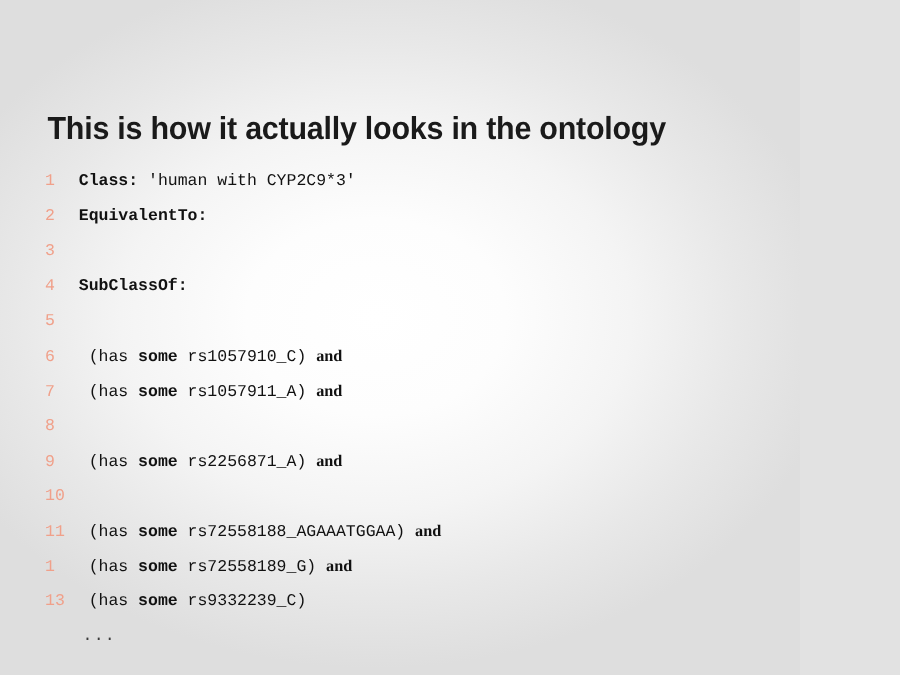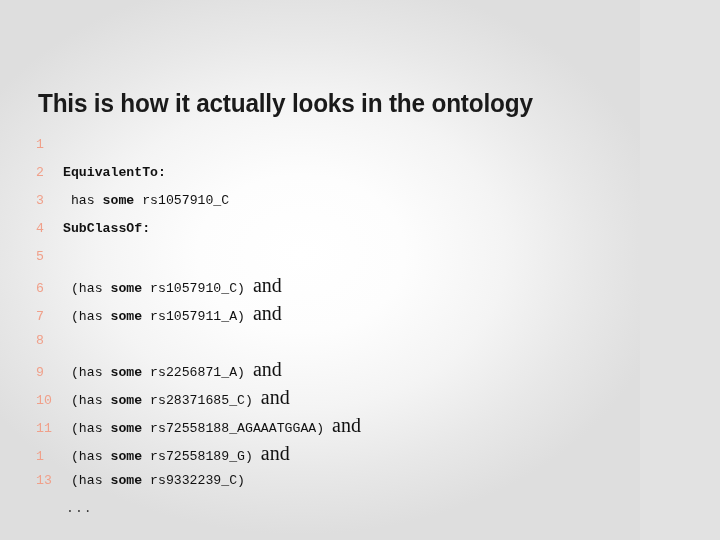--- a/index.html
+++ b/index.html
@@ -84,22 +84,22 @@
   .codetext .kw {
     font-weight: bold;
   }
 
   .codetext .pl {
     font-weight: normal;
   }
 
   .codetext .conj {
     font-family: "Liberation Serif", "DejaVu Serif", serif;
-    font-weight: normal;
-    font-size: 20px;
+    font-weight: bold;
+    font-size: 13px;
   }
 
   #ellipsis {
     position: absolute;
     left: 66px;
     top: 495px;
     font-family: "Liberation Mono", "DejaVu Sans Mono", monospace;
     font-size: 13.2px;
     line-height: 28px;
     color: #3a3a3a;
@@ -108,30 +108,30 @@
   }
 </style>
 </head>
 <body>
 
 <div id="slide">
 
   <h1 id="slide-title">This is how it actually looks in the ontology</h1>
 
   <div id="code-block">
-      <div class="code-line"><span class="lineno">1</span></div>
+      <div class="code-line"><span class="lineno">1</span><span class="codetext"><span class="kw">Class:</span><span class="pl"> 'human with CYP2C9*3'</span></span></div>
       <div class="code-line"><span class="lineno">2</span><span class="codetext"><span class="kw">EquivalentTo:</span></span></div>
-      <div class="code-line"><span class="lineno">3</span><span class="codetext"><span class="pl"> has </span><span class="kw">some</span><span class="pl"> rs1057910_C</span></span></div>
+      <div class="code-line"><span class="lineno">3</span></div>
       <div class="code-line"><span class="lineno">4</span><span class="codetext"><span class="kw">SubClassOf:</span></span></div>
       <div class="code-line"><span class="lineno">5</span></div>
       <div class="code-line"><span class="lineno">6</span><span class="codetext"><span class="pl"> (has </span><span class="kw">some</span><span class="pl"> rs1057910_C) </span><span class="conj">and</span></span></div>
       <div class="code-line"><span class="lineno">7</span><span class="codetext"><span class="pl"> (has </span><span class="kw">some</span><span class="pl"> rs1057911_A) </span><span class="conj">and</span></span></div>
       <div class="code-line"><span class="lineno">8</span></div>
       <div class="code-line"><span class="lineno">9</span><span class="codetext"><span class="pl"> (has </span><span class="kw">some</span><span class="pl"> rs2256871_A) </span><span class="conj">and</span></span></div>
-      <div class="code-line"><span class="lineno">10</span><span class="codetext"><span class="pl"> (has </span><span class="kw">some</span><span class="pl"> rs28371685_C) </span><span class="conj">and</span></span></div>
+      <div class="code-line"><span class="lineno">10</span></div>
       <div class="code-line"><span class="lineno">11</span><span class="codetext"><span class="pl"> (has </span><span class="kw">some</span><span class="pl"> rs72558188_AGAAATGGAA) </span><span class="conj">and</span></span></div>
       <div class="code-line"><span class="lineno">1</span><span class="codetext"><span class="pl"> (has </span><span class="kw">some</span><span class="pl"> rs72558189_G) </span><span class="conj">and</span></span></div>
       <div class="code-line"><span class="lineno">13</span><span class="codetext"><span class="pl"> (has </span><span class="kw">some</span><span class="pl"> rs9332239_C)</span></span></div>
     </div>
 
   <div id="ellipsis">...</div>
 
 </div>
 
 </body></html>

